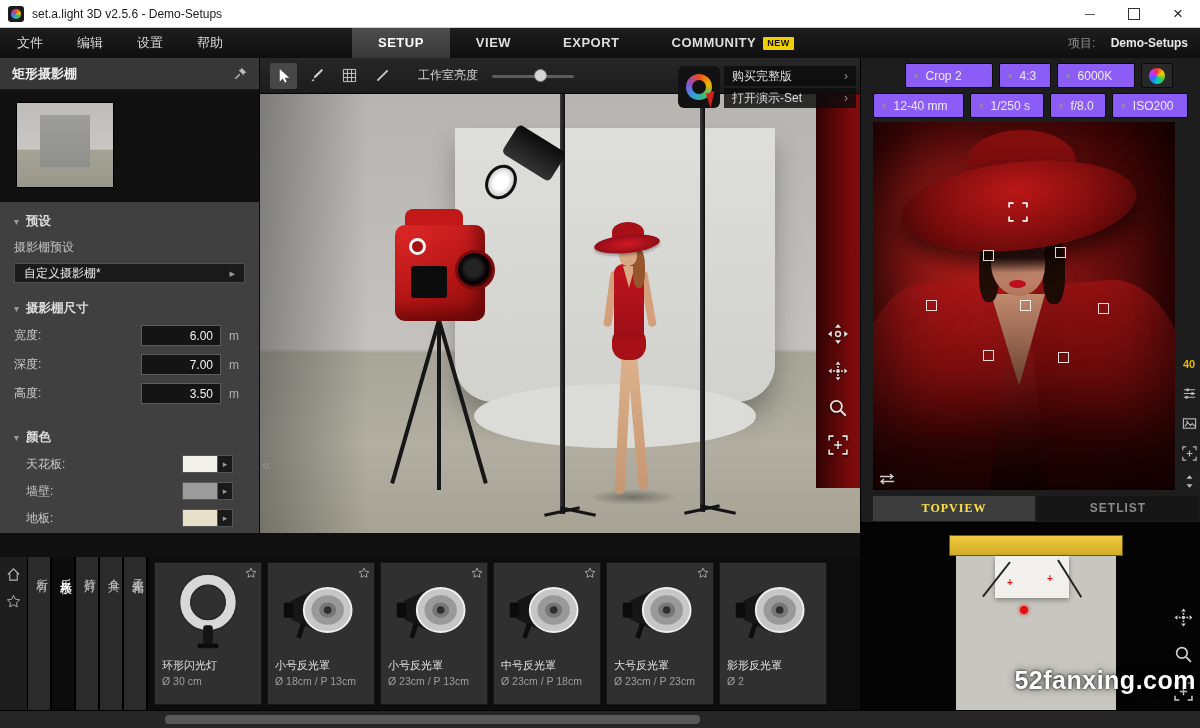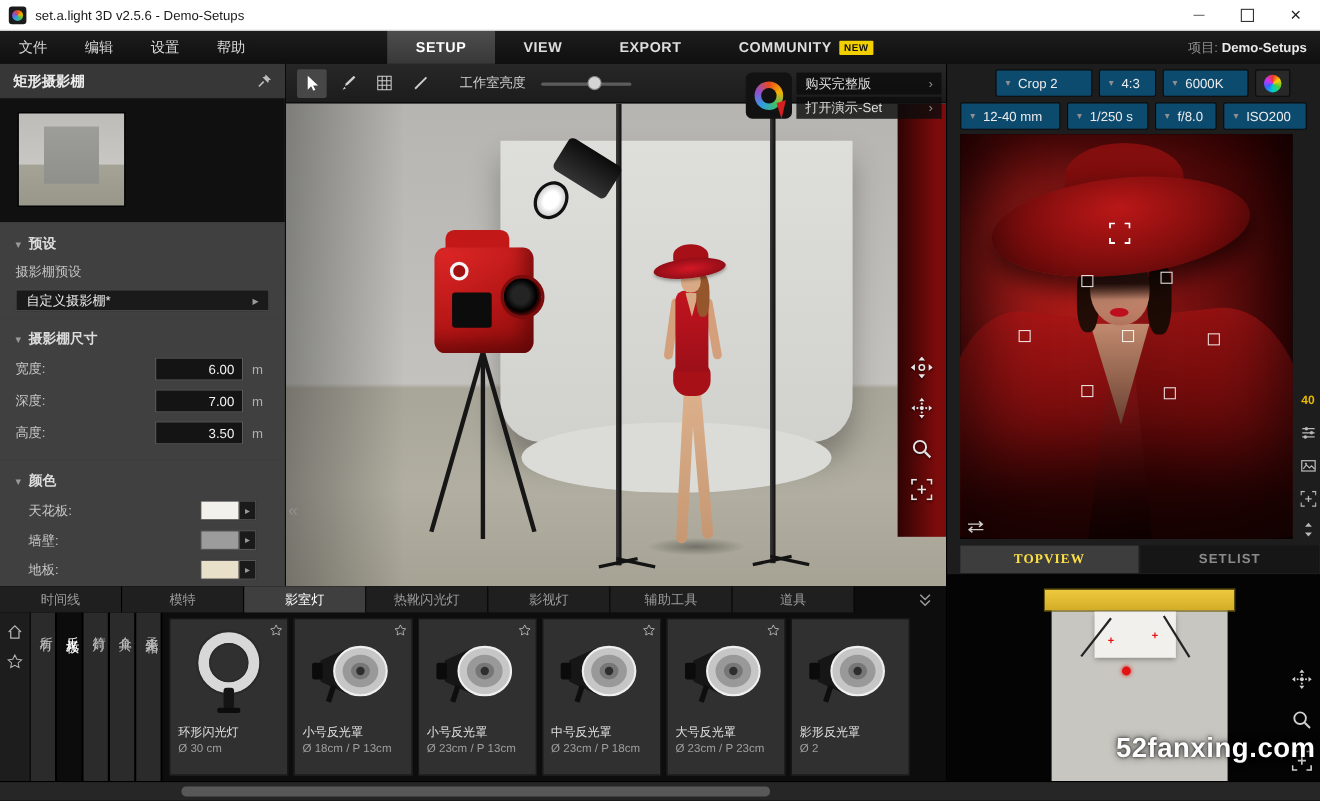--- a/index.html
+++ b/index.html
@@ -20,21 +20,21 @@
 
   
   .menubar { position:absolute; left:0; top:28px; width:100%; height:30px; background:linear-gradient(#1d1d1d,#0f0f0f); display:flex; align-items:center; z-index:29; }
   .menu-item { padding:0 17px; font-size:13px; color:#d8d8d8; line-height:30px; }
   .mb-tabs { position:absolute; left:352px; top:0; height:30px; display:flex; }
   .mb-tab { padding:0 26px; line-height:30px; font-size:13px; font-weight:bold; color:#dedede; letter-spacing:.5px; display:flex; align-items:center; }
   .mb-tab.active { background:linear-gradient(#4d4d4d,#383838); color:#fff; }
   .badge { display:inline-block; margin-left:7px; padding:1px 4px; font-size:9px; font-weight:bold; color:#111; border-radius:1px; line-height:11px; }
   .mb-project { margin-left:auto; padding-right:12px; font-size:12px; }
   .mb-project .plabel { color:#8f8f8f; }
-  .mb-project .pname { color:#e9e9e9; font-weight:bold; margin-left:0; }
+  .mb-project .pname { color:#e9e9e9; font-weight:bold; margin-left:12px; }
 
   
   .left-panel { position:absolute; left:0; top:58px; width:260px; height:475px; background:#404040; border-right:1px solid #0a0a0a; overflow:hidden; }
   .lp-header { height:32px; background:#373737; border-bottom:1px solid #1b1b1b; display:flex; align-items:center; padding:0 12px; font-size:13px; font-weight:bold; color:#ededed; }
   .lp-pin { margin-left:auto; color:#bdbdbd; display:flex; }
   .lp-thumb-area { height:112px; background:#101010; padding:12px 0 0 16px; }
   .lp-thumb { width:98px; height:86px; border:1px solid #000; position:relative;
     background:linear-gradient(180deg,#bdbcb8 0%,#c8c7c3 55%,#a5a296 56%,#99968a 100%); }
   .lp-thumb::after { content:""; position:absolute; left:24%; top:14%; width:52%; height:62%;
     background:linear-gradient(#9d9d9a,#8f8f8b); }
@@ -118,21 +118,21 @@
   .vp-nav { position:absolute; right:12px; top:266px; display:flex; flex-direction:column; gap:17px; color:#e4e4e4; z-index:6; }
   .vp-nav .nv { filter:drop-shadow(0 1px 1px rgba(0,0,0,.7)); display:flex; }
   .vp-collapse { position:absolute; left:2px; top:398px; color:#8f8f8f; font-size:16px; z-index:6; }
   .vp-collapse::after { content:"«"; }
 
   
   .right-panel { position:absolute; left:860px; top:58px; width:340px; height:652px; background:#1d1d1d; border-left:1px solid #000; }
   .cam-row { display:flex; gap:6px; padding:0 12px; }
   .cam-row.r1 { margin-top:5px; padding-left:44px; }
   .cam-row.r2 { margin-top:5px; }
-  .cam-btn { height:25px; background:#0c4a6e; border:1px solid #0b0b0b; border-radius:2px; color:#ececec; font-size:12px; display:flex; align-items:center; padding:0 8px; gap:7px; }
+  .cam-btn { height:25px; background:#8b5cf6; border:1px solid #0b0b0b; border-radius:2px; color:#ececec; font-size:12px; display:flex; align-items:center; padding:0 8px; gap:7px; }
   .cam-btn::before { content:"▾"; color:#8f8f8f; font-size:9px; }
   .w-crop{width:88px;} .w-ratio{width:52px;} .w-kelvin{width:78px;}
   .w-lens{width:94px;} .w-shutter{width:76px;} .w-ap{width:58px;} .w-iso{width:78px;}
   .color-wheel { width:32px; height:25px; background:#282828; border:1px solid #0b0b0b; border-radius:2px; display:flex; align-items:center; justify-content:center; }
   .wheel { width:16px; height:16px; border-radius:50%; background:conic-gradient(#e33,#fc0,#4c4,#0cc,#36f,#c3f,#e33); }
 
   .preview { position:absolute; left:12px; top:64px; width:302px; height:368px; background:#0d0101; overflow:hidden; }
   .pv-bg { position:absolute; inset:0; background:radial-gradient(circle at 38% 42%,#a31414 0%,#701010 38%,#3c0404 72%,#1a0101 100%); }
   .pv-glow { position:absolute; left:-10%; top:0; width:70%; height:60%; background:radial-gradient(ellipse,rgba(220,50,40,.45),rgba(220,50,40,0) 70%); }
   .pv-hat-crown { position:absolute; left:95px; top:8px; width:108px; height:62px; border-radius:50% 50% 35% 35%; background:linear-gradient(#a31212,#6e0a0a); }
@@ -618,34 +618,20 @@
         <span class="nv">
             <svg width="19" height="19">
               <use href="#i-frame"></use>
             </svg>
           </span>
       </div>
     </div>
   </div>
 
   <div class="bottom-panel">
-    <div class="bp-tabs">
-      <span class="bp-tab">时间线</span>
-      <span class="bp-tab">模特</span>
-      <span class="bp-tab active">影室灯</span>
-      <span class="bp-tab">热靴闪光灯</span>
-      <span class="bp-tab">影视灯</span>
-      <span class="bp-tab">辅助工具</span>
-      <span class="bp-tab">道具</span>
-      <span class="bp-chevron">
-          <svg width="14" height="14">
-            <use href="#i-chev2"></use>
-          </svg>
-        </span>
-    </div>
     <div class="bp-body">
       <div class="fav-strip">
         <span class="fi">
             <svg width="15" height="15">
               <use href="#i-home"></use>
             </svg>
           </span>
         <span class="fi">
             <svg width="15" height="15">
               <use href="#i-star"></use>

